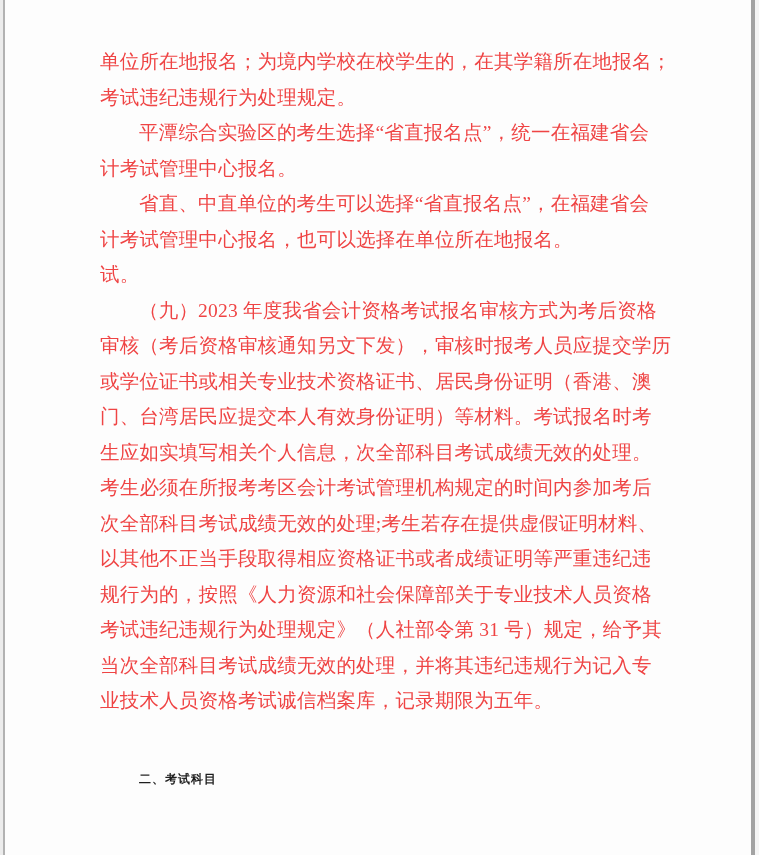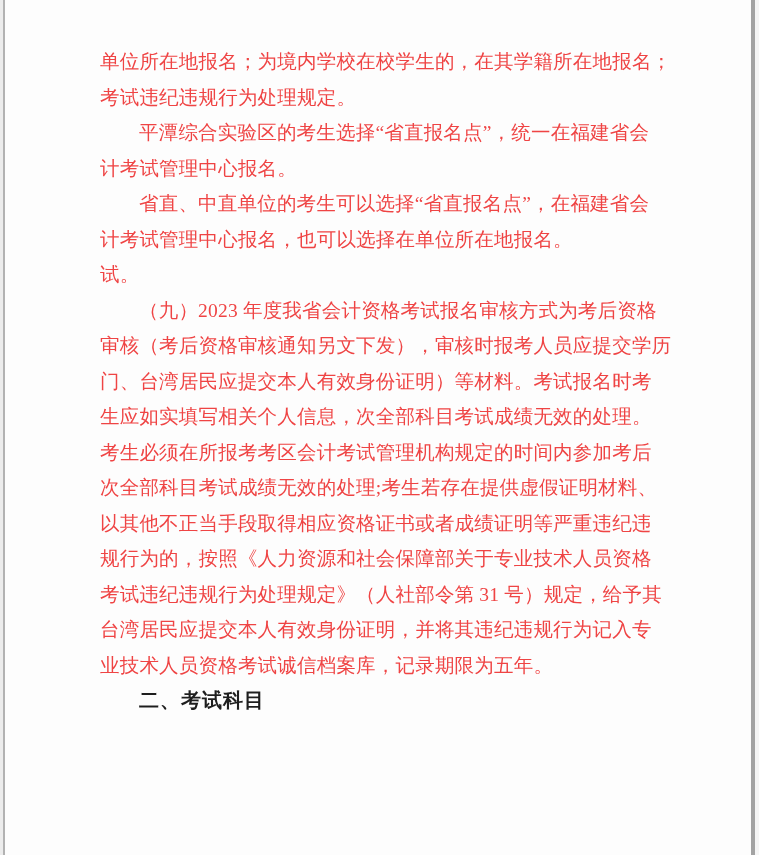--- a/index.html
+++ b/index.html
@@ -58,22 +58,23 @@
     white-space: nowrap;
     letter-spacing: 0.2px;
   }
   .line.indent {
     text-indent: 39px;
   }
   .line.heading {
     font-weight: 700;
     font-family: "Liberation Sans", "DejaVu Sans", sans-serif;
     color: #1e1e1e;
-    font-size: 20px;
+    font-size: 12px;
     letter-spacing: 1px;
+    margin-top: 43px;
   }
 </style>
 </head>
 <body>
 
 <div class="page">
   <div class="edge-left-shade"></div>
   <div class="edge-left-line"></div>
   <div class="edge-right-line"></div>
   <div class="edge-right-shade"></div>
@@ -81,24 +82,25 @@
   <div class="text-block">
     <div class="line">单位所在地报名；为境内学校在校学生的，在其学籍所在地报名；</div>
     <div class="line">考试违纪违规行为处理规定。</div>
     <div class="line indent">平潭综合实验区的考生选择“省直报名点”，统一在福建省会</div>
     <div class="line">计考试管理中心报名。</div>
     <div class="line indent">省直、中直单位的考生可以选择“省直报名点”，在福建省会</div>
     <div class="line">计考试管理中心报名，也可以选择在单位所在地报名。</div>
     <div class="line">试。</div>
     <div class="line indent">（九）2023 年度我省会计资格考试报名审核方式为考后资格</div>
     <div class="line">审核（考后资格审核通知另文下发），审核时报考人员应提交学历</div>
+    <div class="line">或学位证书或相关专业技术资格证书、居民身份证明（香港、澳</div>
     <div class="line">门、台湾居民应提交本人有效身份证明）等材料。考试报名时考</div>
     <div class="line">生应如实填写相关个人信息，次全部科目考试成绩无效的处理。</div>
     <div class="line">考生必须在所报考考区会计考试管理机构规定的时间内参加考后</div>
     <div class="line">次全部科目考试成绩无效的处理;考生若存在提供虚假证明材料、</div>
     <div class="line">以其他不正当手段取得相应资格证书或者成绩证明等严重违纪违</div>
     <div class="line">规行为的，按照《人力资源和社会保障部关于专业技术人员资格</div>
     <div class="line">考试违纪违规行为处理规定》（人社部令第 31 号）规定，给予其</div>
-    <div class="line">台湾居民应提交本人有效身份证明，并将其违纪违规行为记入专</div>
+    <div class="line">当次全部科目考试成绩无效的处理，并将其违纪违规行为记入专</div>
     <div class="line">业技术人员资格考试诚信档案库，记录期限为五年。</div>
     <div class="line indent heading">二、考试科目</div>
   </div>
 </div>
 
 </body></html>

